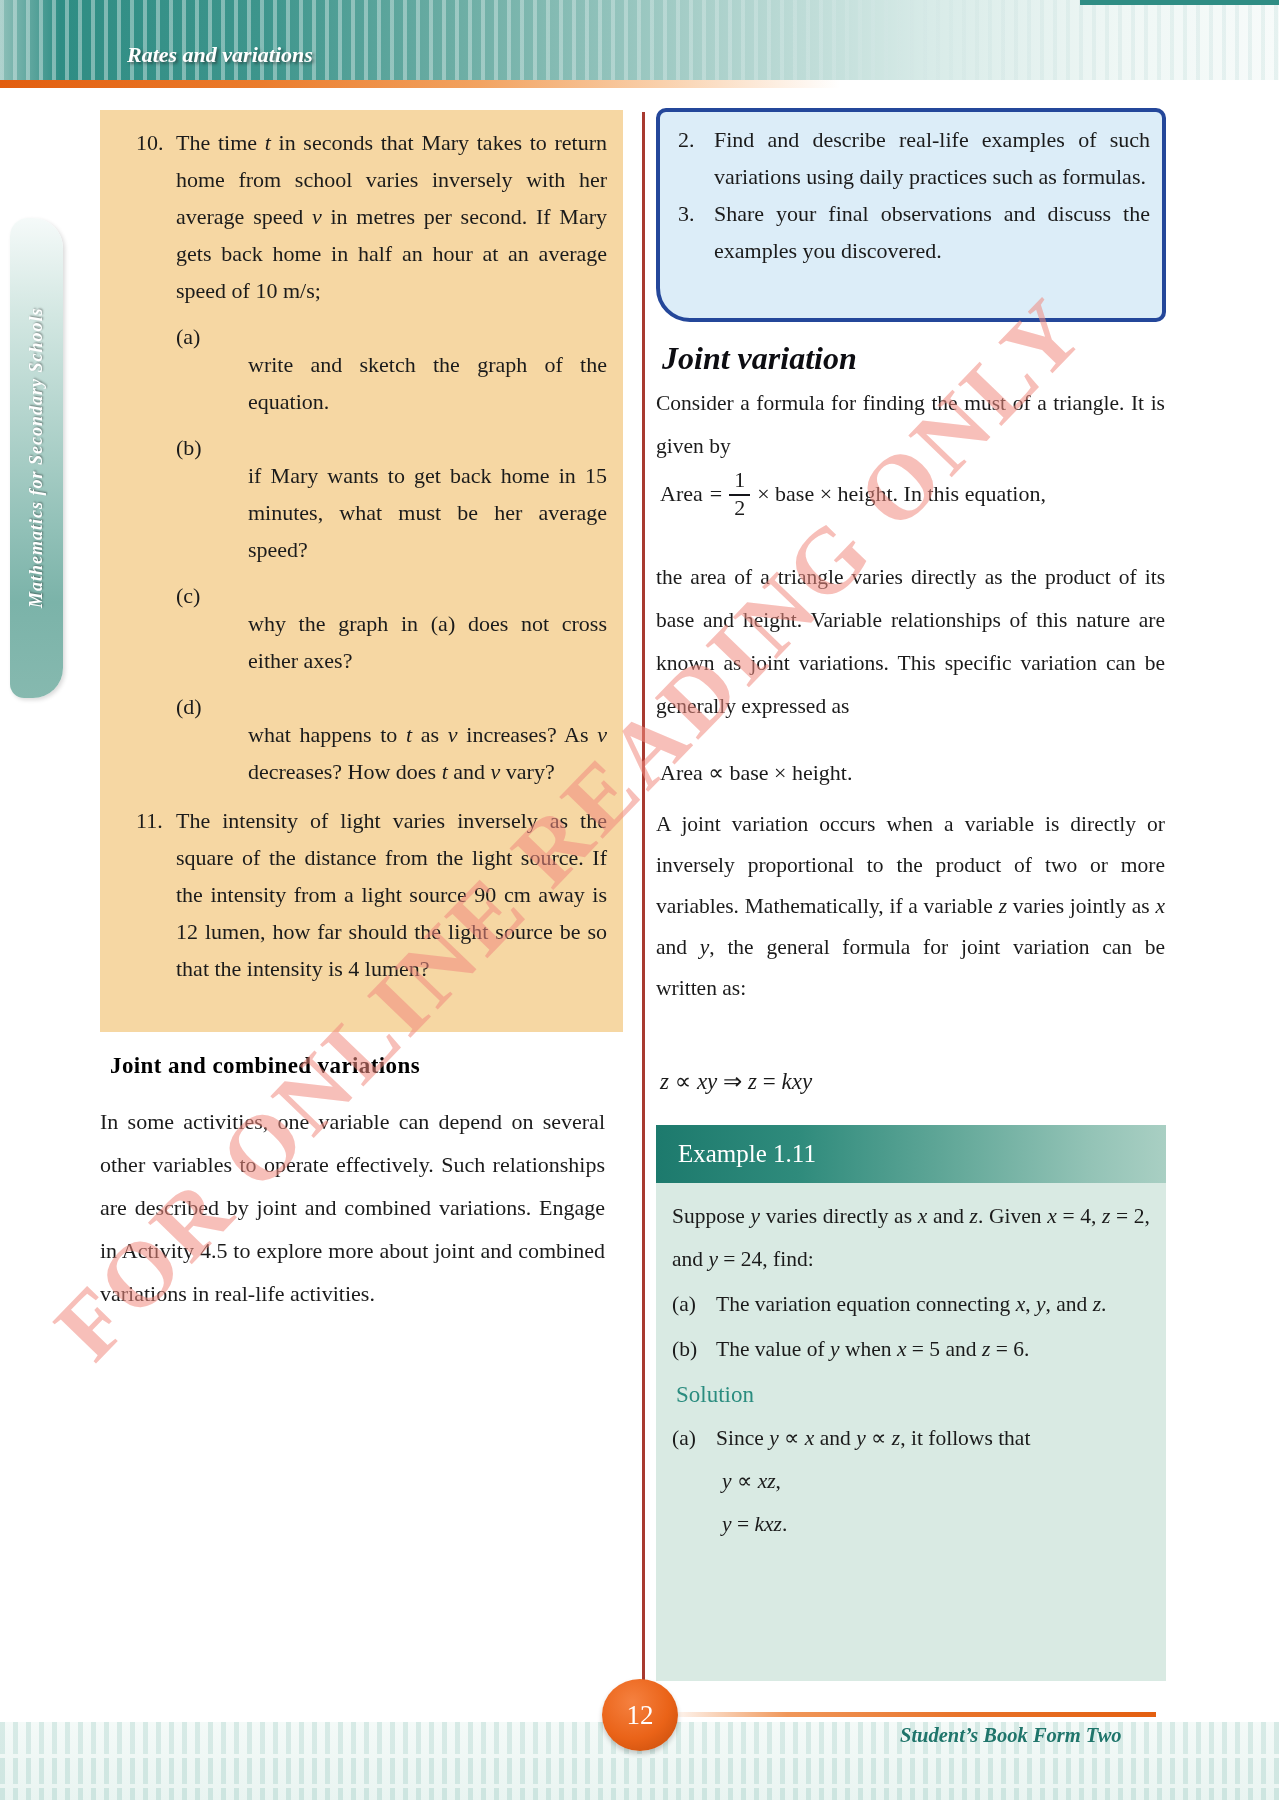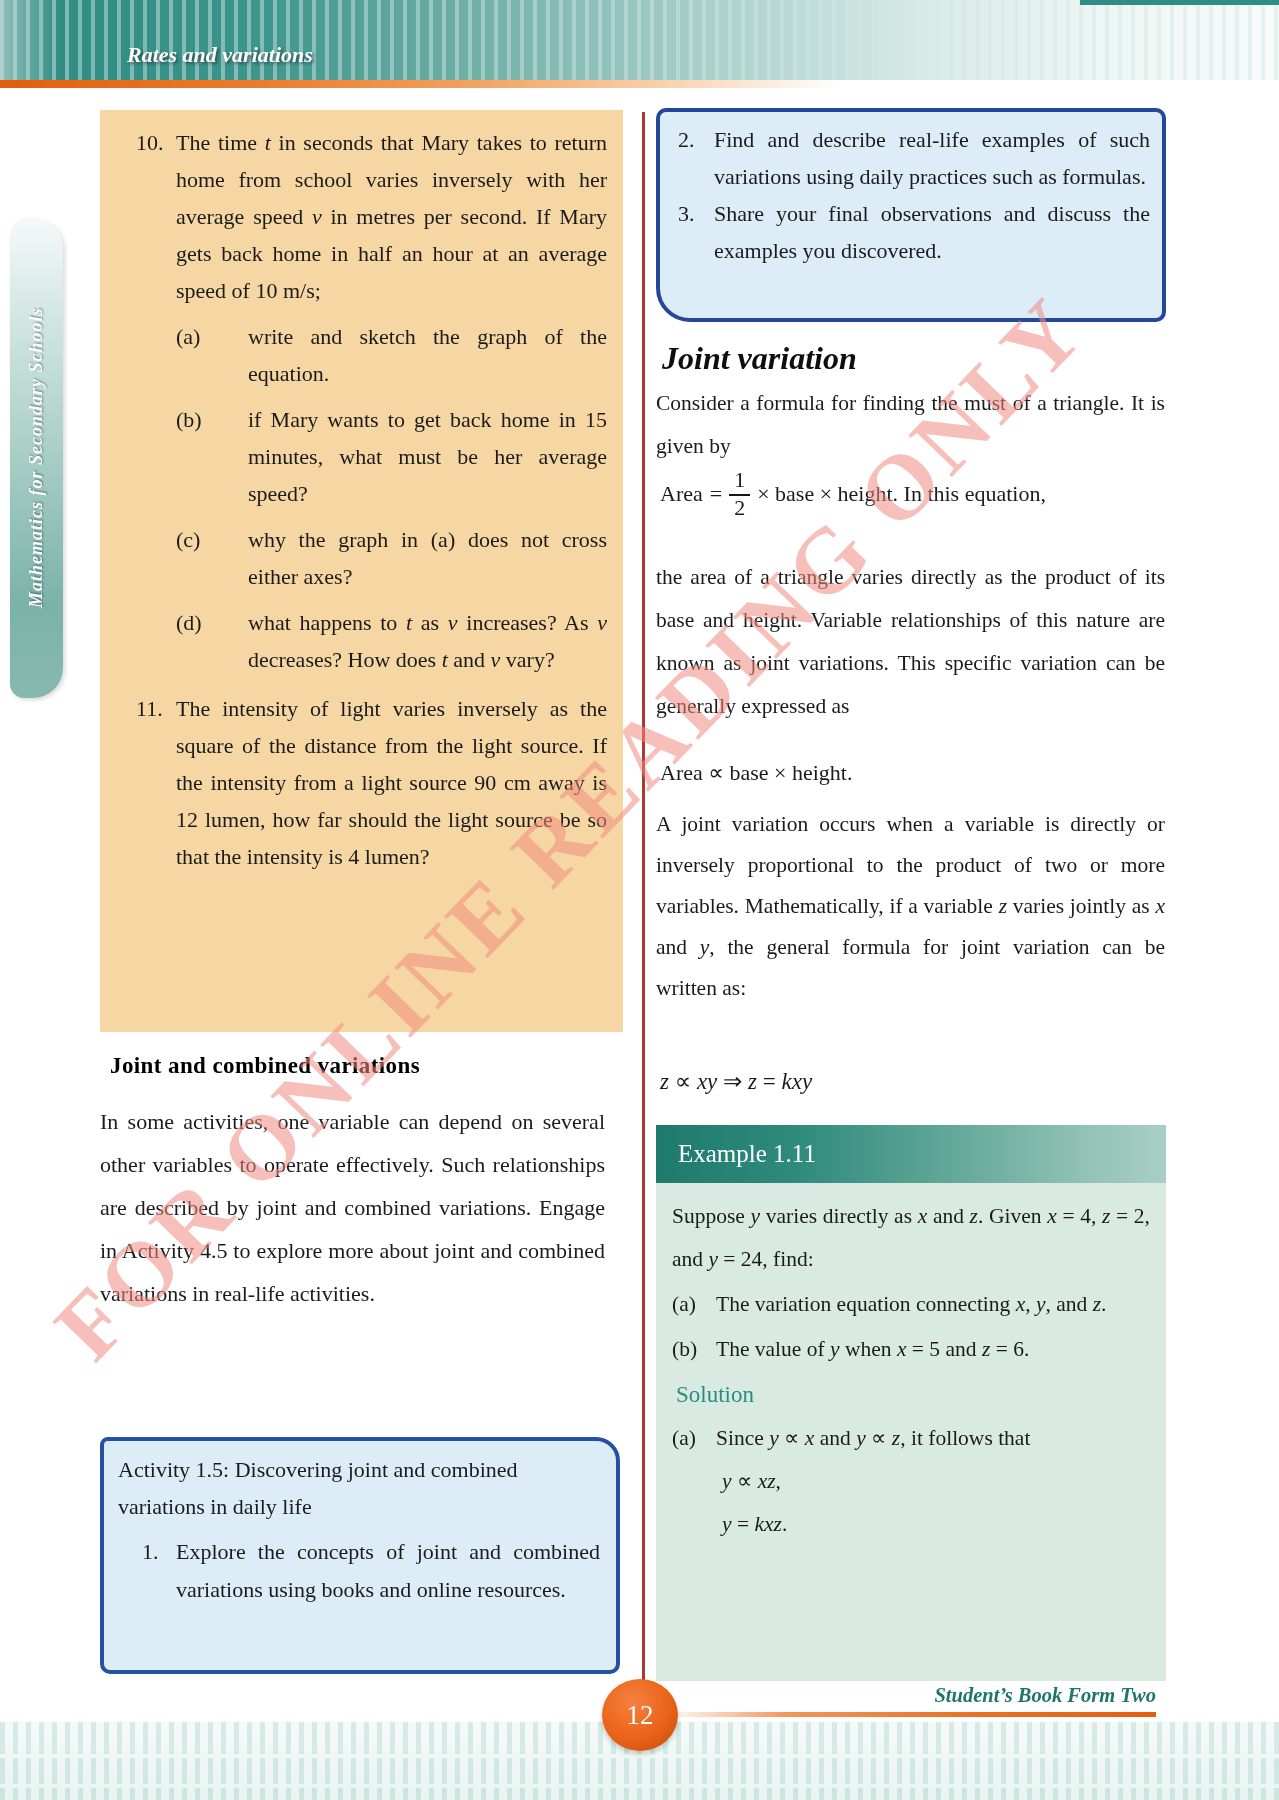--- a/index.html
+++ b/index.html
@@ -34,21 +34,21 @@
   
   .orange-box{position:absolute;left:100px;top:110px;width:523px;height:922px;box-sizing:border-box;
     background:#f6d7a3;padding:14px 16px 0 36px;font-size:22px;line-height:37px;
     text-align:justify;overflow:hidden;}
   .qitem{display:flex;}
   .qitem + .qitem{margin-top:12px;}
   .qnum{flex:0 0 40px;}
   .qbody{flex:1;}
   .sub{display:flex;margin-top:9px;}
   .slab{flex:0 0 72px;}
-  .stext{flex:1;text-align:justify;}
+  .stext{flex:1;text-align:justify;margin-top:28px;}
 
   .section-heading{position:absolute;left:110px;top:1053px;margin:0;font-size:23px;font-weight:bold;
     color:#000000;letter-spacing:0.4px;}
   .section-body{position:absolute;left:100px;top:1100px;width:505px;font-size:22px;line-height:43px;
     text-align:justify;}
 
   .activity-box{position:absolute;left:100px;top:1437px;width:520px;height:237px;box-sizing:border-box;
     background:#dcedf8;border:4px solid #27519e;border-radius:8px 24px 10px 10px;
     padding:10px 16px 0 14px;font-size:22px;overflow:hidden;}
   .activity-title{line-height:37px;}
@@ -104,21 +104,21 @@
     background:repeating-linear-gradient(90deg,#cde5e0 0 5px, rgba(255,255,255,0) 5px 13px);}
   .fs1{top:1722px;height:32px;opacity:.75;}
   .fs2{top:1758px;height:26px;opacity:.9;}
   .fs3{top:1788px;height:12px;}
   .footer-rule{position:absolute;left:664px;top:1712px;width:492px;height:5px;
     background:linear-gradient(90deg,rgba(236,145,74,0),#f0975a 25%,#e8732a 60%,#e35f10 100%);}
   .page-circle{position:absolute;left:602px;top:1679px;width:76px;height:72px;border-radius:50%;
     background:radial-gradient(circle at 40% 32%, #f58140, #ea6318 55%, #cf520e 85%, #b8470c);
     box-shadow:0 3px 5px rgba(0,0,0,0.2);display:flex;align-items:center;justify-content:center;
     color:#fff;font-size:27px;z-index:45;}
-  .book-title{position:absolute;left:900px;top:1684px;width:256px;text-align:right;font-size:20.5px;
+  .book-title{position:absolute;left:900px;top:1724px;width:256px;font-size:20.5px;
     font-style:italic;font-weight:bold;color:#1f756b;z-index:45;}
 </style>
 </head>
 <body>
 
 <div class="page">
 
   <div class="header">
     <div class="header-stripes"></div>
     <div class="header-stripes2"></div>
@@ -156,27 +156,20 @@
     </div>
     <div class="qitem">
       <span class="qnum">11.</span>
       <div class="qbody">The intensity of light varies inversely as the square of the distance from the light source. If the intensity from a light source 90 cm away is 12 lumen, how far should the light source be so that the intensity is 4 lumen?</div>
     </div>
   </div>
 
   <h2 class="section-heading">Joint and combined variations</h2>
   <div class="section-body">In some activities, one variable can depend on several other variables to operate effectively. Such relationships are described by joint and combined variations. Engage in Activity 4.5 to explore more about joint and combined variations in real-life activities.</div>
 
-  <div class="activity-box">
-    <div class="activity-title">Activity 1.5: Discovering joint and combined variations in daily life</div>
-    <div class="aitem">
-      <span class="alab">1.</span>
-      <div class="atext">Explore the concepts of joint and combined variations using books and online resources.</div>
-    </div>
-  </div>
 
   <div class="divider"></div>
 
   <div class="top-box">
     <div class="titem">
       <span class="tlab">2.</span>
       <div class="ttext">Find and describe real-life examples of such variations using daily practices such as formulas.</div>
     </div>
     <div class="titem">
       <span class="tlab">3.</span>

